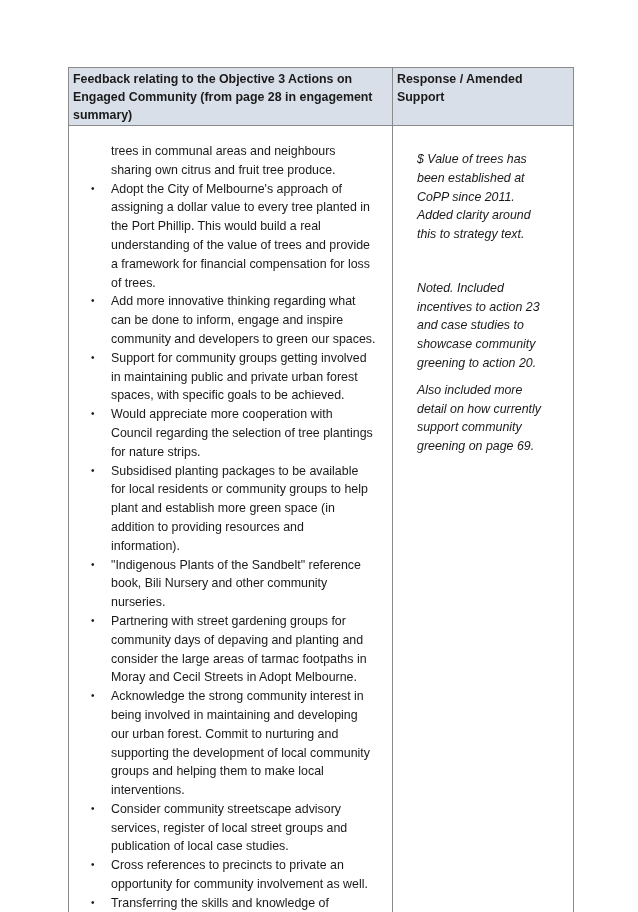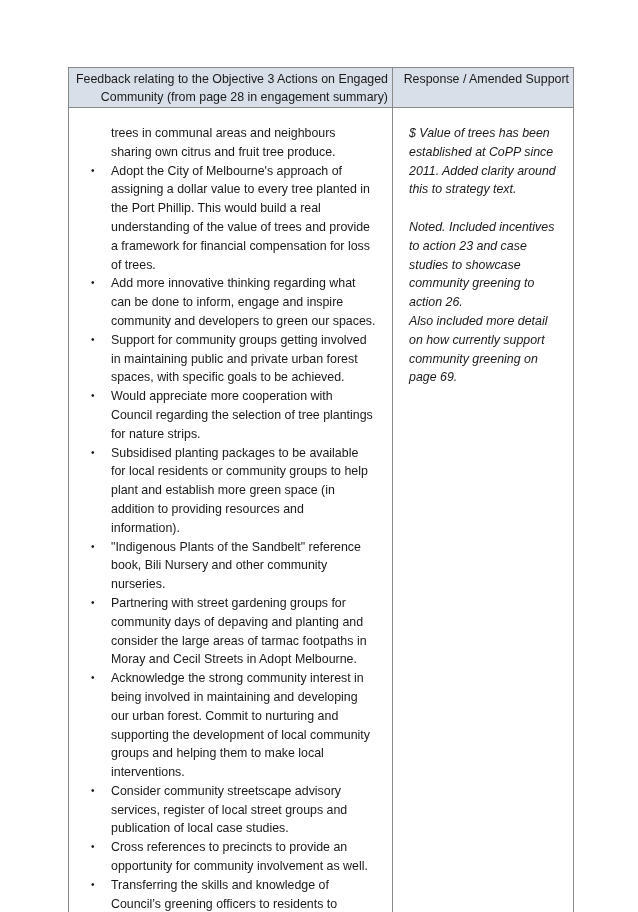--- a/index.html
+++ b/index.html
@@ -23,24 +23,24 @@
     border-collapse: collapse;
     table-layout: fixed;
   }
   .doc-table th, .doc-table td {
     border: 1px solid #8a8a8a;
     vertical-align: top;
     padding: 16px;
   }
   .doc-table th {
     background: #d8dfe9;
-    font-weight: normal;
+    font-weight: bold;
     font-size: 12.4px;
     line-height: 18px;
-    text-align: right;
+    text-align: left;
     padding: 2px 4px 1px 4px;
     color: #1a1a1a;
   }
   col.c1 { width: 324px; }
   col.c2 { width: 181px; }
   .feedback-cell {
     padding: 0 2px 2px 0;
   }
   .feedback-list {
     list-style: none;
@@ -59,21 +59,21 @@
     top: 0;
     font-size: 10px;
   }
   .response-cell {
     padding: 0 4px 4px 5px;
     font-style: italic;
     font-size: 12.4px;
     line-height: 18.8px;
   }
   .response-para {
-    margin: 0;
+    margin: 8px;
   }
   .response-gap {
     height: 18.8px;
   }
 </style>
 </head>
 <body>
 
 <table class="doc-table">
   <colgroup>
@@ -93,25 +93,25 @@
           <li><span>trees in communal areas and neighbours sharing own citrus and fruit tree produce.</span></li>
           <li><span class="bullet">•</span><span>Adopt the City of Melbourne's approach of assigning a dollar value to every tree planted in the Port Phillip. This would build a real understanding of the value of trees and provide a framework for financial compensation for loss of trees.</span></li>
           <li><span class="bullet">•</span><span>Add more innovative thinking regarding what can be done to inform, engage and inspire community and developers to green our spaces.</span></li>
           <li><span class="bullet">•</span><span>Support for community groups getting involved in maintaining public and private urban forest spaces, with specific goals to be achieved.</span></li>
           <li><span class="bullet">•</span><span>Would appreciate more cooperation with Council regarding the selection of tree plantings for nature strips.</span></li>
           <li><span class="bullet">•</span><span>Subsidised planting packages to be available for local residents or community groups to help plant and establish more green space (in addition to providing resources and information).</span></li>
           <li><span class="bullet">•</span><span>"Indigenous Plants of the Sandbelt" reference book, Bili Nursery and other community nurseries.</span></li>
           <li><span class="bullet">•</span><span>Partnering with street gardening groups for community days of depaving and planting and consider the large areas of tarmac footpaths in Moray and Cecil Streets in Adopt Melbourne.</span></li>
           <li><span class="bullet">•</span><span>Acknowledge the strong community interest in being involved in maintaining and developing our urban forest. Commit to nurturing and supporting the development of local community groups and helping them to make local interventions.</span></li>
           <li><span class="bullet">•</span><span>Consider community streetscape advisory services, register of local street groups and publication of local case studies.</span></li>
-          <li><span class="bullet">•</span><span>Cross references to precincts to provide an opportunity for community involvement as well.</span></li>
+          <li><span class="bullet">•</span><span>Cross references to precincts to private an opportunity for community involvement as well.</span></li>
           <li><span class="bullet">•</span><span>Transferring the skills and knowledge of Council’s greening officers to residents to support the community to care for our Urban Forest.</span></li>
         </ul>
       </td>
       <td class="response-cell">
         <p class="response-para">$ Value of trees has been established at CoPP since 2011. Added clarity around this to strategy text.</p>
         <div class="response-gap"></div>
-        <p class="response-para">Noted. Included incentives to action 23 and case studies to showcase community greening to action 26.</p>
+        <p class="response-para">Noted. Included incentives to action 23 and case studies to showcase community greening to action 20.</p>
         <p class="response-para">Also included more detail on how currently support community greening on page 69.</p>
       </td>
     </tr>
   </tbody>
 </table>
 
 </body></html>

